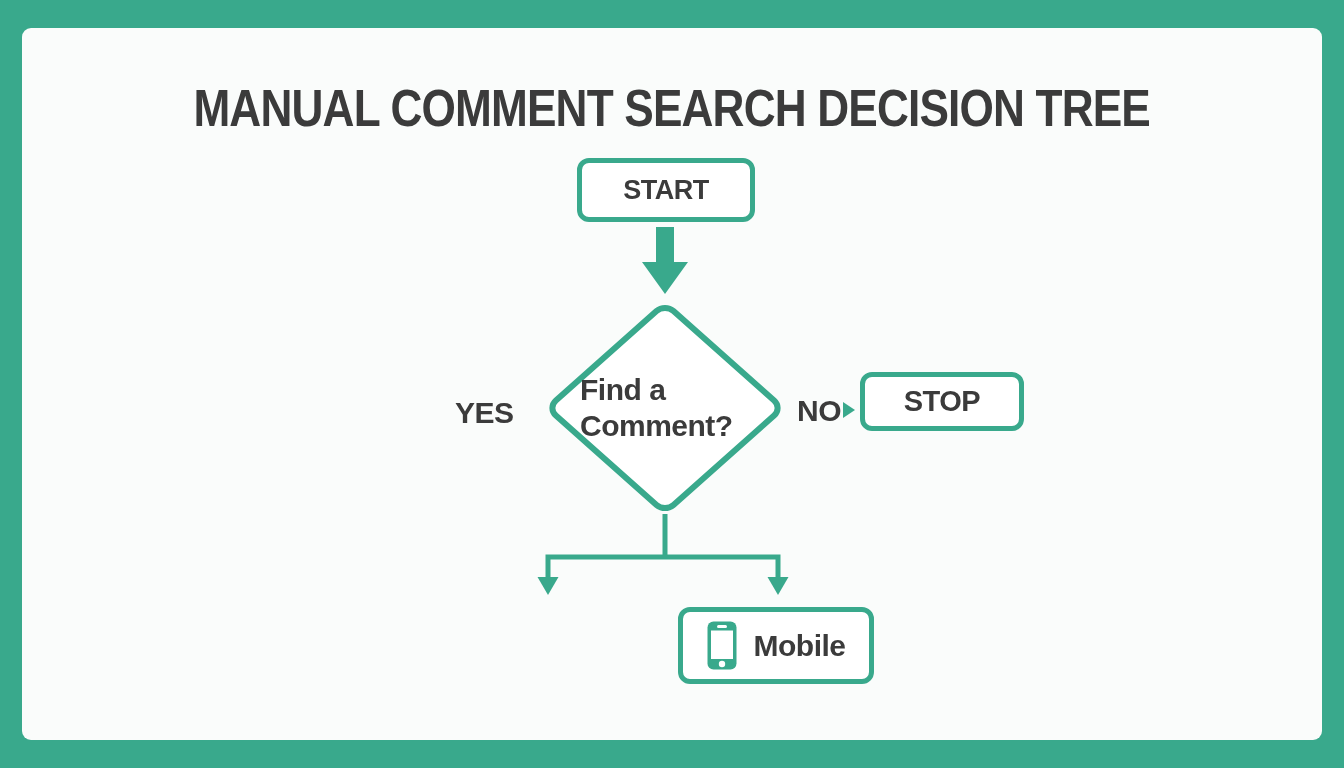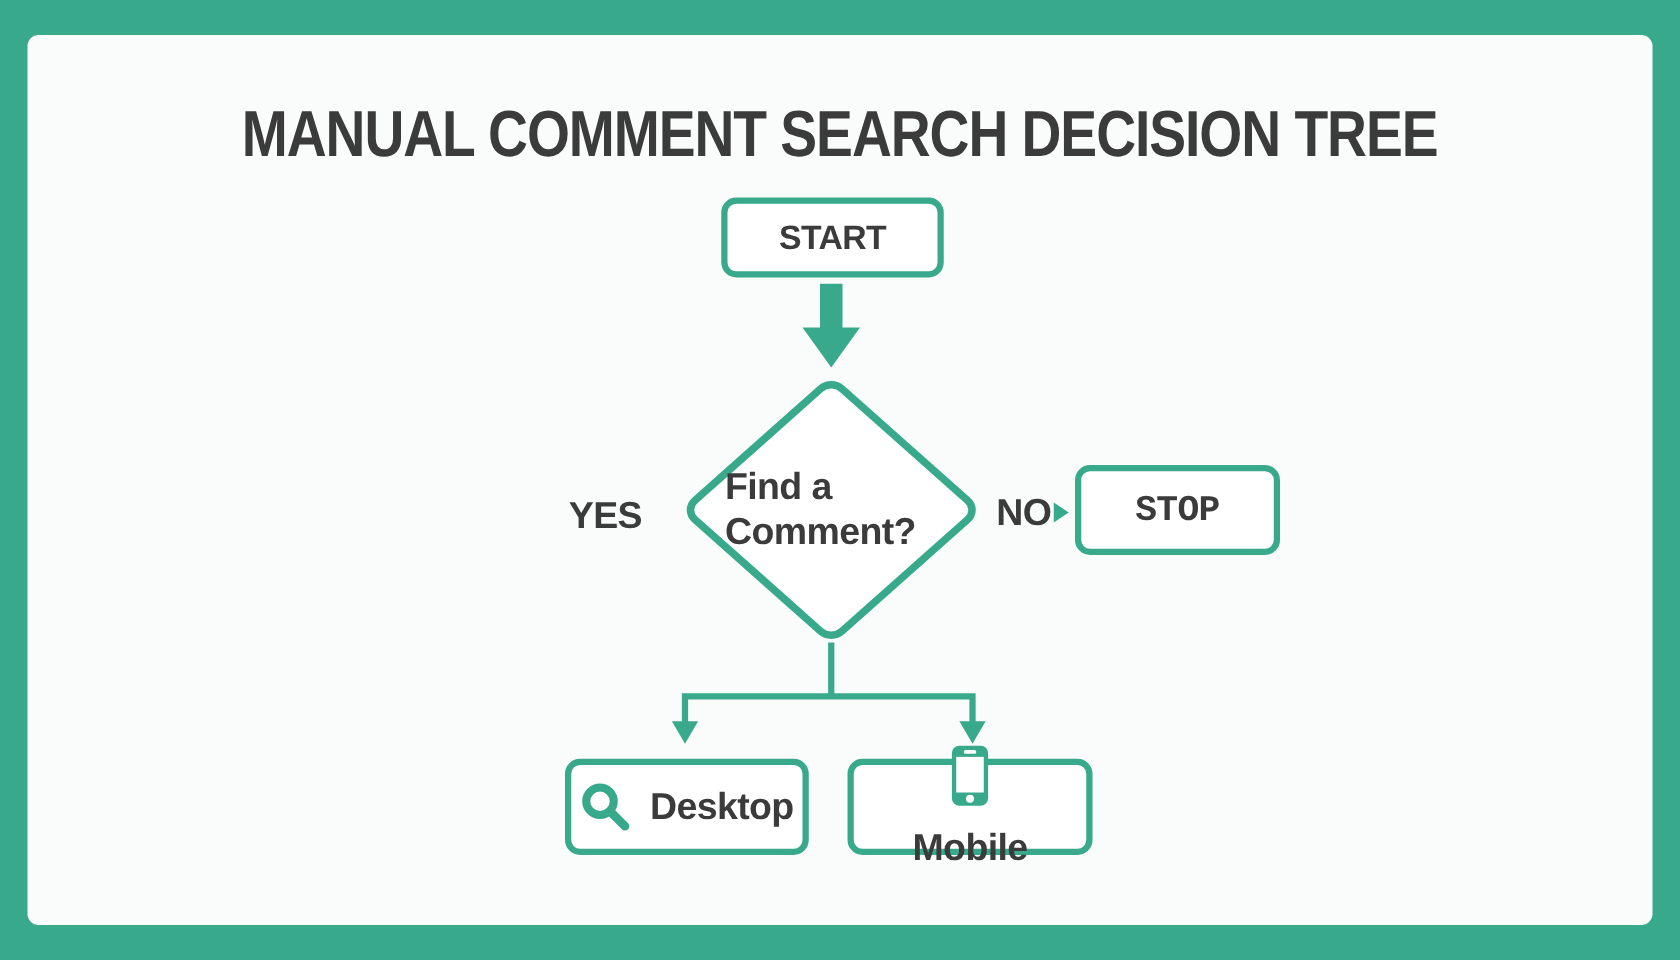--- a/index.html
+++ b/index.html
@@ -25,23 +25,23 @@
   svg.overlay{position:absolute;left:0;top:0;width:1300px;height:712px;}
   .teal-fill{fill:var(--teal);}
   .diamond-shape{fill:var(--node-bg);stroke:var(--teal);stroke-width:6;stroke-linejoin:round;}
   .connector{fill:none;stroke:var(--teal);stroke-width:5;}
   .box{
     position:absolute;display:flex;align-items:center;justify-content:center;
     background:var(--node-bg);border:5px solid var(--teal);border-radius:12px;
     color:var(--text);font-weight:700;letter-spacing:-0.5px;
   }
   .box-start{left:555px;top:130px;width:178px;height:64px;font-size:27px;}
-  .box-stop{left:838px;top:344px;width:164px;height:72px;font-size:29px;font-family:Liberation Mono, monospace;}
+  .box-stop{left:838px;top:344px;width:164px;height:59px;font-size:29px;}
   .box-desktop{left:430px;top:579px;width:195px;height:77px;font-size:30px;gap:14px;}
-  .box-mobile{left:656px;top:579px;width:196px;height:77px;font-size:30px;gap:17px;flex-direction:column;}
+  .box-mobile{left:656px;top:579px;width:196px;height:77px;font-size:30px;gap:17px;}
   .decision-label{
     position:absolute;left:558px;top:344px;width:170px;
     color:var(--text);font-weight:700;font-size:30px;line-height:1.2;letter-spacing:-0.5px;
   }
   .edge-label{
     position:absolute;color:var(--text);font-weight:700;font-size:30px;
     letter-spacing:-0.5px;line-height:1;
   }
   .edge-label-yes{left:433px;top:370px;width:72px;}
   .edge-label-no{left:775px;top:368px;text-align:right;}
@@ -76,27 +76,20 @@
 
     <div class="decision-label">Find a Comment?</div>
 
     <div class="edge-label edge-label-yes">YES</div>
     <div class="edge-label edge-label-no">NO</div>
 
     <div class="box box-stop">
       <span>STOP</span>
     </div>
 
-    <div class="box box-desktop">
-      <svg class="icon" width="42" height="42" viewBox="0 0 42 42">
-        <circle cx="16" cy="16" r="11" fill="none" stroke="var(--teal)" stroke-width="6.5"></circle>
-        <line x1="24.5" y1="24.5" x2="36" y2="36" stroke="var(--teal)" stroke-width="7" stroke-linecap="round"></line>
-      </svg>
-      <span>Desktop</span>
-    </div>
 
     <div class="box box-mobile">
       <svg class="icon" width="30" height="49" viewBox="0 0 30 49">
         <rect x="0.5" y="0.5" width="29" height="48" rx="6" fill="var(--teal)"></rect>
         <rect x="4" y="9.5" width="22" height="28.5" fill="#FFFFFF"></rect>
         <rect x="10" y="4" width="10" height="3" rx="1.5" fill="#FFFFFF"></rect>
         <circle cx="15" cy="43" r="3.2" fill="#FFFFFF"></circle>
       </svg>
       <span>Mobile</span>
     </div>

